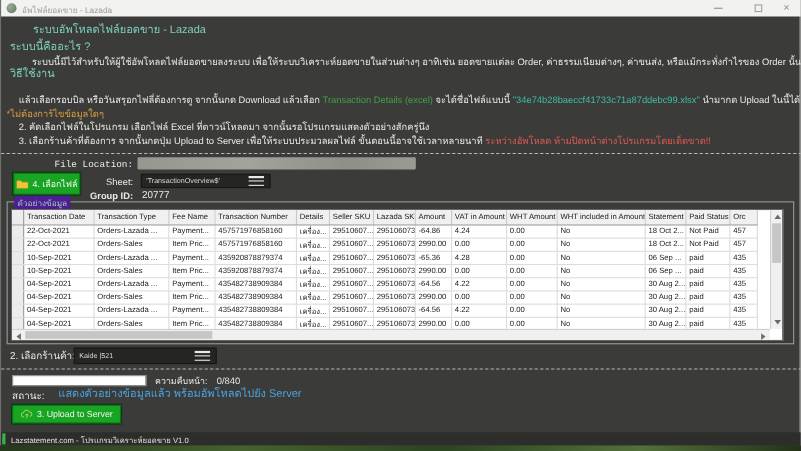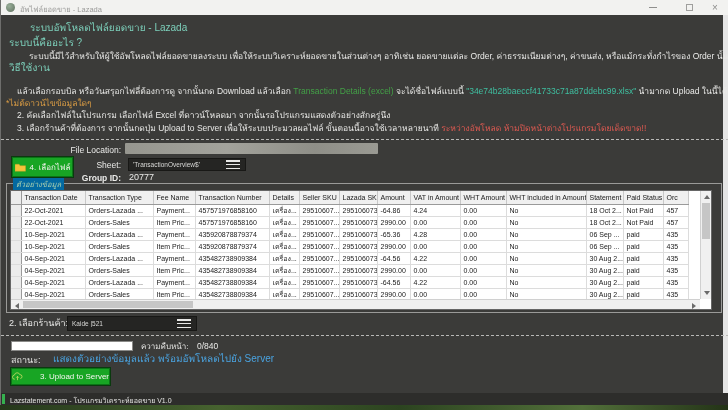--- a/index.html
+++ b/index.html
@@ -1,17 +1,17 @@
 <!DOCTYPE html>
 <html><head>
 <meta charset="utf-8">
 <style>
   html,body{margin:0;padding:0;background:#222;font-family:"Liberation Sans",sans-serif;}
   .screen{position:relative;width:728px;height:410px;overflow:hidden;background:#3b3b39;}
-  .window{position:absolute;left:0;top:0;width:728px;height:405px;background:#3b3b39;box-sizing:border-box;border-left:1px solid #6e6e6c;border-right:5px solid #e5e5e5;}
+  .window{position:absolute;left:0;top:0;width:728px;height:405px;background:#3b3b39;box-sizing:border-box;border-left:1px solid #6e6e6c;border-right:1px solid #e5e5e5;}
   
   .titlebar{position:absolute;left:0;top:0;width:728px;height:15px;background:#f2f2f0;}
   .app-icon{position:absolute;left:5px;top:3px;width:9px;height:9px;border-radius:50%;background:radial-gradient(circle at 35% 35%, #9ab09a, #5d6e5d);}
   .win-title{position:absolute;left:19px;top:3px;font-size:7.5px;color:#9a9a98;white-space:nowrap;}
   .win-btn{position:absolute;top:0;width:28px;height:15px;display:flex;align-items:center;justify-content:center;}
   .btn-min{left:638px;} .btn-max{left:674px;} .btn-close{left:700px;}
   .glyph-min{display:block;width:8px;height:0;border-top:1px solid #8f8f8d;}
   .glyph-max{display:block;width:7px;height:7px;border:1px solid #9f9f9d;box-sizing:border-box;}
   .glyph-close{font-size:10px;color:#8f8f8d;line-height:1;}
   
@@ -27,21 +27,21 @@
   .flabel{position:absolute;color:#eaeae8;font-size:8.5px;text-align:right;width:112px;left:8px;white-space:nowrap;}
   .file-field{position:absolute;left:124px;top:143px;width:253px;height:11px;background:linear-gradient(90deg,#96968f,#a3a39c 40%,#8f8f88 75%,#9a9a93);border-radius:1px;}
   .darkbox{position:absolute;background:#252523;border:1px solid #18181六;border:1px solid #181816;box-sizing:border-box;display:flex;align-items:center;}
   .darkbox .val{color:#d8d8d6;font-size:6.5px;padding-left:4px;white-space:nowrap;overflow:hidden;flex:1;}
   .hamburger{width:14px;height:9px;margin-right:5px;display:flex;flex-direction:column;justify-content:space-between;flex:none;}
   .hamburger i{display:block;height:1.5px;background:#e8e8e6;}
   .green-btn{position:absolute;background:#18a524;border:1px solid #0b7417;outline:1px solid #0a3a0e;box-sizing:border-box;display:flex;align-items:center;justify-content:center;gap:4px;color:#f5f5f0;cursor:default;}
   .green-btn .lbl{font-size:8px;white-space:nowrap;}
   
   .groupbox{position:absolute;left:5px;top:183px;width:716px;height:130px;border:1px solid #9a9a98;box-sizing:border-box;}
-  .groupbox-label{position:absolute;left:6px;top:-6px;background:#0369a1;padding:0 3px;font-size:7.5px;color:#a9cfae;white-space:nowrap;font-style:italic;}
+  .groupbox-label{position:absolute;left:6px;top:-6px;background:#4c1d95;padding:0 3px;font-size:7.5px;color:#a9cfae;white-space:nowrap;}
   .tablewrap{position:absolute;left:3px;top:6px;width:702px;height:120px;background:#fff;border:1px solid #666;box-sizing:border-box;overflow:hidden;}
   table.grid{border-collapse:collapse;table-layout:fixed;width:677px;}
   table.grid th,table.grid td{font-size:7px;font-weight:normal;text-align:left;padding:0 3px;white-space:nowrap;overflow:hidden;box-sizing:border-box;}
   table.grid th{background:#f0f0f0;color:#1a1a1a;border-right:1px solid #c8c8c8;border-bottom:1px solid #9a9a9a;height:13px;}
   table.grid td{color:#1a1a1a;border-right:1px solid #dcdcdc;border-bottom:1px solid #dcdcdc;height:11px;background:#fff;}
   table.grid th.rowhead,table.grid td.rowhead{background:#ececec;border-right:1px solid #9a9a9a;padding:0;}
   table.grid th:nth-child(1){width:10px;} table.grid th:nth-child(2){width:64px;}
   table.grid th:nth-child(3){width:68px;} table.grid th:nth-child(4){width:42px;}
   table.grid th:nth-child(5){width:74px;} table.grid th:nth-child(6){width:30px;}
   table.grid th:nth-child(7){width:40px;} table.grid th:nth-child(8){width:38px;}
@@ -96,30 +96,30 @@
 
 
     <div class="tline body-txt" style="left:16px;top:86px;">
       <span>แล้วเลือกรอบบิล หรือวันสรุอกไฟลี่ต้องการดู จากนั้นกด Download แล้วเลือก</span>
       <span class="green-link">Transaction Details (excel)</span>
       <span>จะได้ชื่อไฟล์แบบนี้</span>
       <span class="file-teal">"34e74b28baeccf41733c71a87ddebc99.xlsx"</span>
       <span>นำมากด Upload ในนี้ได้เลย</span>
     </div>
 
-    <div class="tline orange" style="left:5px;top:98px;font-size:8.5px;">*ไม่ต้ดาวน้ไขข้อมูลใดๆ</div>
+    <div class="tline orange" style="left:5px;top:98px;font-size:8.5px;">*ไม่ต้องการ้ไขข้อมูลใดๆ</div>
     <div class="tline body-txt" style="left:16px;top:110px;">2. คัดเลือกไฟล์ในโปรแกรม เลือกไฟล์ Excel ที่ดาวน์โหลดมา จากนั้นรอโปรแกรมแสดงตัวอย่างสักครู่นึง</div>
     <div class="tline body-txt" style="left:16px;top:123px;">
       <span>3. เลือกร้านค้าที่ต้องการ จากนั้นกดปุ่ม Upload to Server เพื่อให้ระบบประมวลผลไฟล์ ขั้นตอนนี้อาจใช้เวลาหลายนาที</span>
       <span class="red-warn">ระหว่างอัพโหลด ห้ามปิดหน้าต่างโปรแกรมโดยเด็ดขาด!!</span>
     </div>
 
     <div class="sep" style="top:139px;"></div>
 
-    <div class="flabel" style="top:145px;">File Location:</div>
+    <div class="flabel" style="top:145px;font-family:Liberation Mono, monospace;">File Location:</div>
     <div class="file-field"></div>
 
     <div class="green-btn" style="left:11px;top:157px;width:61px;height:20px;">
       <svg class="folder-icon" viewBox="0 0 12 9">
           <path d="M0 1.5 L0 8.5 L11.5 8.5 L11.5 2.5 L5.5 2.5 L4.5 1 L0.5 1 Z" fill="#f5c33b" stroke="#caa021" stroke-width="0.5"></path>
         </svg>
       <span class="lbl">4. เลือกไฟล์</span>
     </div>
 
     <div class="flabel" style="top:160px;">Sheet:</div>
@@ -322,21 +322,21 @@
 
     <div class="sep" style="top:335px;"></div>
 
     <div class="progress"></div>
     <div class="tline body-txt" style="left:140px;top:342px;font-size:8px;">ความคืบหน้า:</div>
     <div class="tline body-txt" style="left:196px;top:341px;font-size:8.5px;">0/840</div>
 
     <div class="tline body-txt" style="left:10px;top:355px;font-size:9px;">สถานะ:</div>
     <div class="tline status-blue" style="left:52px;top:353px;">แสดงตัวอย่างข้อมูลแล้ว พร้อมอัพโหลดไปยัง Server</div>
 
-    <div class="green-btn" style="left:10px;top:368px;width:99px;height:17px;justify-content:space-between;">
+    <div class="green-btn" style="left:10px;top:368px;width:99px;height:17px;">
       <svg class="upload-icon" viewBox="0 0 12 9">
         <path d="M3 7.5 a2.3 2.3 0 0 1 -0.3 -4.6 a3 3 0 0 1 5.8 -0.4 a2.1 2.1 0 0 1 0.6 4.2" fill="none" stroke="#d8e06a" stroke-width="0.8"></path>
         <path d="M6 8.5 L6 4.5 M4.6 5.8 L6 4.3 L7.4 5.8" fill="none" stroke="#d8e06a" stroke-width="0.8"></path>
       </svg>
       <span class="lbl">3. Upload to Server</span>
     </div>
 
     <div class="footer">
       <span class="accent"></span>
       <span class="ftxt">Lazstatement.com - โปรแกรมวิเคราะห์ยอดขาย V1.0</span>

